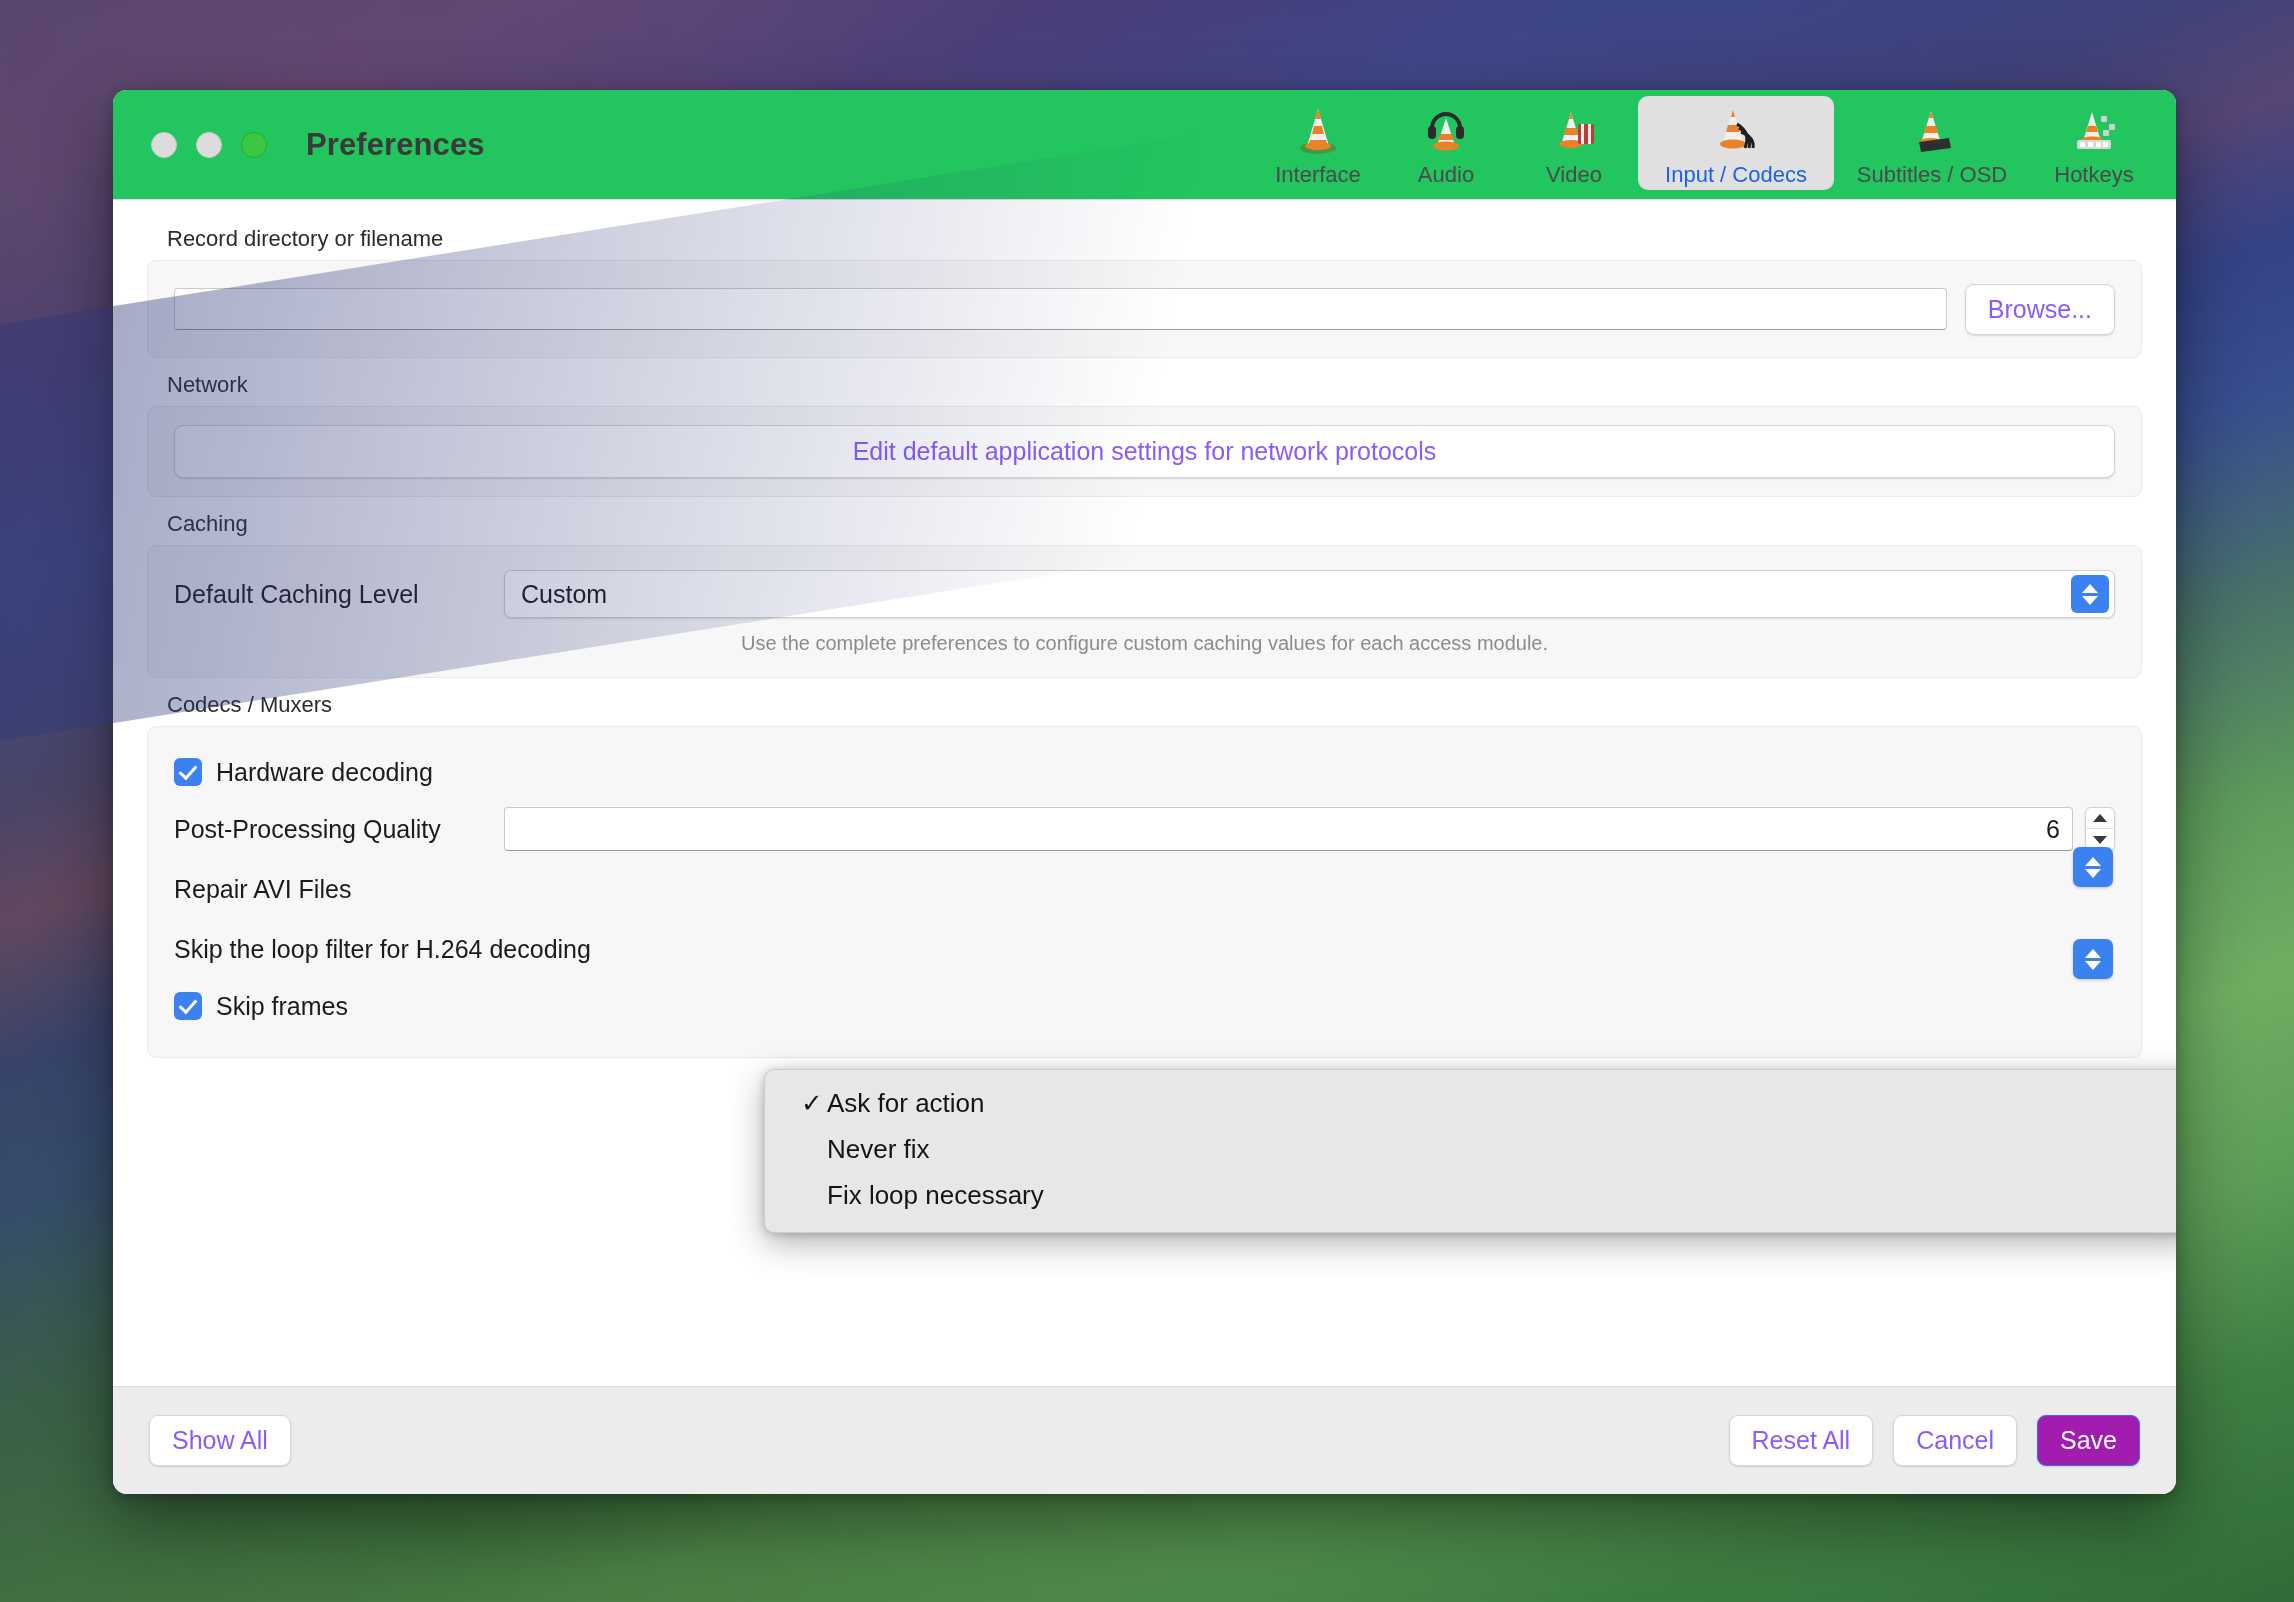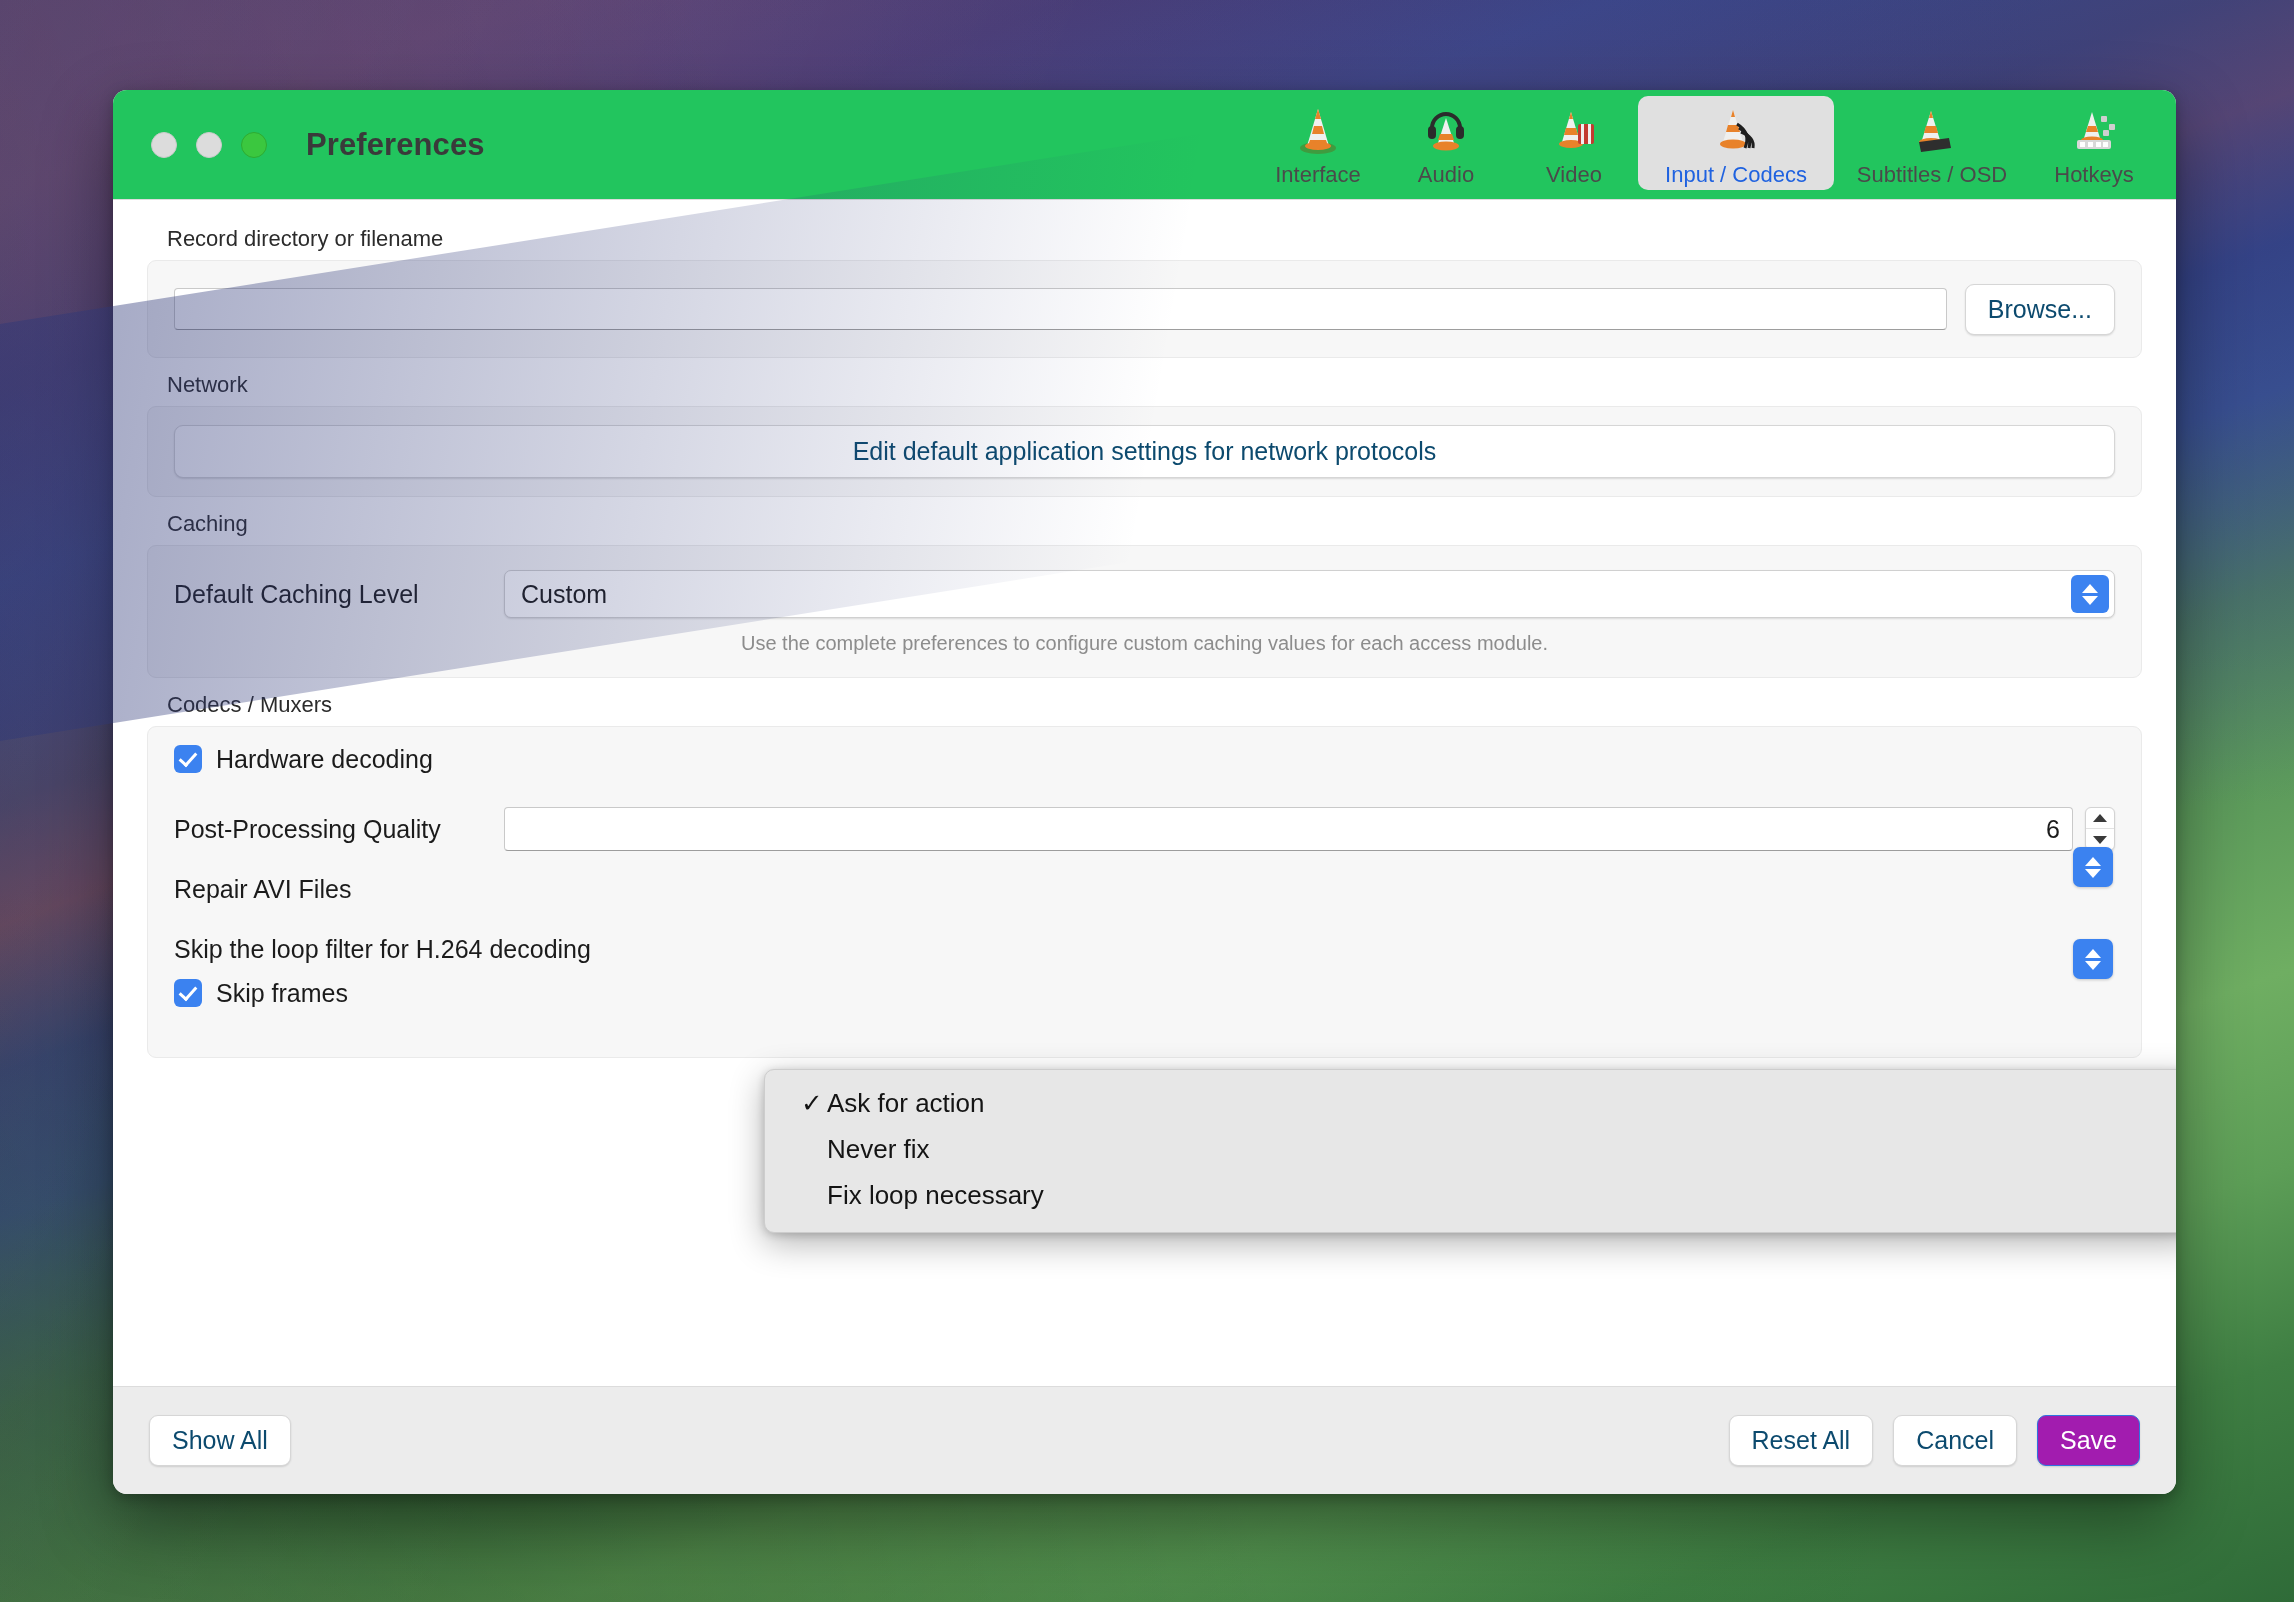--- a/index.html
+++ b/index.html
@@ -184,21 +184,21 @@
     outline: none;
     font-family: "Liberation Sans", sans-serif;
   }
 
   .btn {
     background: #ffffff;
     border: 1px solid #d6d6d6;
     border-radius: 9px;
     box-shadow: 0 1px 2px rgba(0,0,0,0.13);
     font-size: 25px;
-    color: #0c4a6e;
+    color: #8b5cf6;
     padding: 10px 22px;
     font-family: "Liberation Sans", sans-serif;
     cursor: default;
     white-space: nowrap;
   }
   .btn-wide {
     width: 100%;
     text-align: center;
     padding: 11px 0;
   }
@@ -248,21 +248,21 @@
   .chev.down { border-top: 9px solid #ffffff; }
 
   .hint {
     font-size: 20px;
     color: #8c8c8c;
     text-align: center;
     margin-top: 8px;
   }
 
   
-  .checkrow { display: flex; gap: 14px; min-height: 54px; }
+  .checkrow { display: flex; align-items: center; gap: 14px; min-height: 54px; }
   .checkbox {
     width: 28px; height: 28px;
     background: #3b82f0;
     border-radius: 6px;
     position: relative;
     flex: 0 0 auto;
   }
   .checkbox::after {
     content: "";
     position: absolute;

